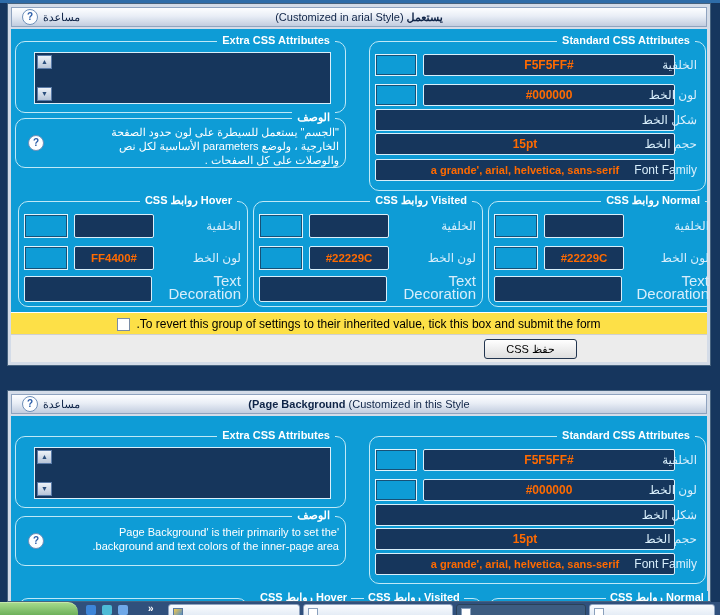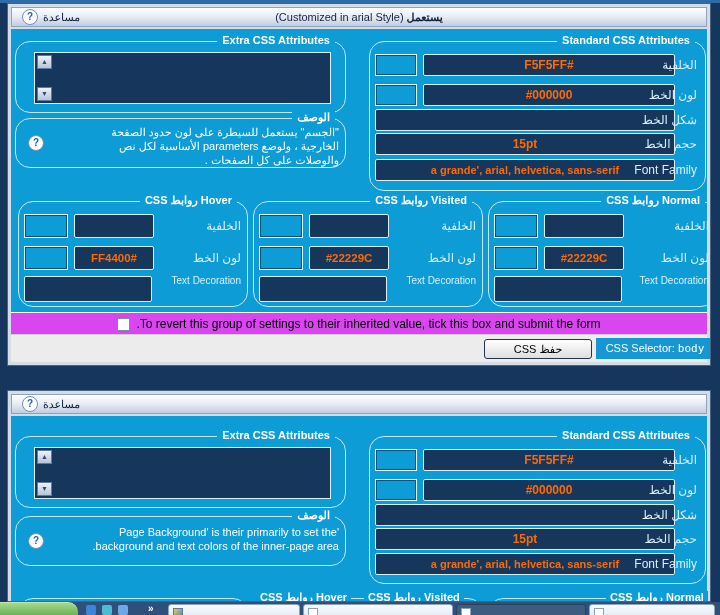--- a/index.html
+++ b/index.html
@@ -14,47 +14,47 @@
         border:1px solid #8FA3BF;position:relative;display:flex;align-items:center;
         font-size:11px;color:#0F2447;box-sizing:border-box;}
   .tbar-title{position:absolute;left:0;right:0;text-align:center;white-space:nowrap;}
   .t-bold{font-weight:bold;}
   .help{display:flex;align-items:center;gap:5px;padding-left:10px;z-index:1;cursor:pointer;}
   .qicon{width:14px;height:14px;border-radius:50%;background:#FDFEFF;border:1px solid #6E8FB8;
          color:#2B5DA8;font:bold 10px/13px "Liberation Sans",sans-serif;text-align:center;flex:0 0 auto;}
   .content{position:relative;background:#0E9CD6;margin-top:2px;}
 
   
-  .fs{position:absolute;border:1px solid #BFE9F7;border-radius:15px;box-sizing:border-box;}
+  .fs{position:absolute;border:1px solid #BFE9F7;border-radius:10px;box-sizing:border-box;}
   .leg{position:absolute;top:-8px;right:10px;background:#0E9CD6;padding:0 5px;
        font-weight:bold;font-size:11px;color:#FFFFFF;white-space:nowrap;}
   .lbl{position:absolute;font-size:12px;color:#D8EEFB;text-align:right;white-space:nowrap;}
-  .lbl2{position:absolute;font-size:10px;color:#D8EEFB;text-align:right;line-height:13px;}
+  .lbl2{position:absolute;font-size:15px;color:#D8EEFB;text-align:right;line-height:13px;}
   .inp{position:absolute;background:#16365C;border:1px solid #D9EFFA;border-radius:2px;
        color:#FF6A00;font-family:"Liberation Sans",sans-serif;font-weight:bold;font-size:12px;
        text-align:center;padding:0;height:22px;box-sizing:border-box;}
   .inp.small{height:24px;font-size:11.5px;}
   .inp.ff{font-size:11px;}
   .swatch{position:absolute;width:42px;height:22px;background:#0E9CD6;border:1px solid #E2F4FC;
           box-shadow:inset 0 0 0 1px #175177;box-sizing:border-box;cursor:pointer;}
   .swatch.small{width:44px;height:24px;}
   .tarea{position:absolute;background:#16365C;border:1px solid #D9EFFA;box-sizing:border-box;}
   .sbtn{position:absolute;left:2px;width:15px;height:14px;background:linear-gradient(#EDF2F8,#B7C5D8);
         border:1px solid #5A7BA8;box-sizing:border-box;color:#2A4E7C;font-size:7px;line-height:12px;
         text-align:center;cursor:pointer;}
   .desc-text{position:absolute;color:#FFFFFF;font-size:11px;line-height:14px;text-align:right;direction:rtl;}
 
   
-  .strip-check{position:absolute;left:0;width:100%;top:283px;height:22px;background:#d946ef;
+  .strip-check{position:absolute;left:0;width:100%;top:283px;height:22px;background:#fde047;
                border-top:1px solid #FFFFFF;display:flex;align-items:center;justify-content:center;
                gap:6px;font-size:12px;color:#000000;}
   .checkbox{width:13px;height:13px;background:#FFFFFF;border:1px solid #7A8CA5;box-sizing:border-box;cursor:pointer;}
   .strip-btn{position:absolute;left:0;width:100%;top:305px;height:27px;background:#ECECEC;
              border-top:1px solid #CFCFCF;}
-  .btn-save{position:absolute;left:473px;top:4px;width:108px;height:20px;
+  .btn-save{position:absolute;left:473px;top:4px;width:93px;height:20px;
             background:linear-gradient(#FFFFFF,#DEDEDE);border:1px solid #22354F;border-radius:3px;
             font-size:11px;color:#000;text-align:center;line-height:18px;box-sizing:border-box;cursor:pointer;}
   .badge{position:absolute;left:585px;top:3px;width:118px;height:21px;background:#1697D3;
          color:#FFFFFF;font-size:11px;line-height:21px;text-align:center;}
   .mono{font-family:"DejaVu Sans Mono",monospace;}
 
   .pleg{position:absolute;font-weight:bold;font-size:11px;color:#FFFFFF;background:#0E9CD6;
         padding:0 4px;white-space:nowrap;}
 
   
@@ -158,33 +158,32 @@
         <span class="lbl2" style="right:6px;top:72px;width:85px;">Text Decoration</span>
       </div>
 
       <div class="strip-check">
         <span class="checkbox"></span>
         <span dir="rtl">To revert this group of settings to their inherited value, tick this box and submit the form.</span>
       </div>
 
       <div class="strip-btn">
         <div class="btn-save" dir="rtl">حفظ CSS</div>
-        <div class="badge" dir="ltr">
-          <span>CSS Selector:</span>
-          <span class="mono">body</span>
-        </div>
       </div>
     </div>
   </div>
 
   <div class="panel" style="top:390px;height:212px;">
     <div class="tbar">
       <div class="help">
         <span class="qicon">?</span>
         <span>مساعدة</span>
+      </div>
+      <div class="tbar-title" dir="ltr">
+        <span class="t-bold">(Page Background</span><span class="t-normal"> (Customized in this Style</span>
       </div>
     </div>
 
     <div class="content" style="height:300px;">
 
       <div class="fs" style="left:4px;top:20px;width:331px;height:72px;">
         <span class="leg" dir="ltr">Extra CSS Attributes</span>
         <div class="tarea" style="left:18px;top:10px;width:297px;height:52px;">
           <div class="sbtn" style="top:2px;">▲</div>
           <div class="sbtn" style="bottom:2px;">▼</div>

